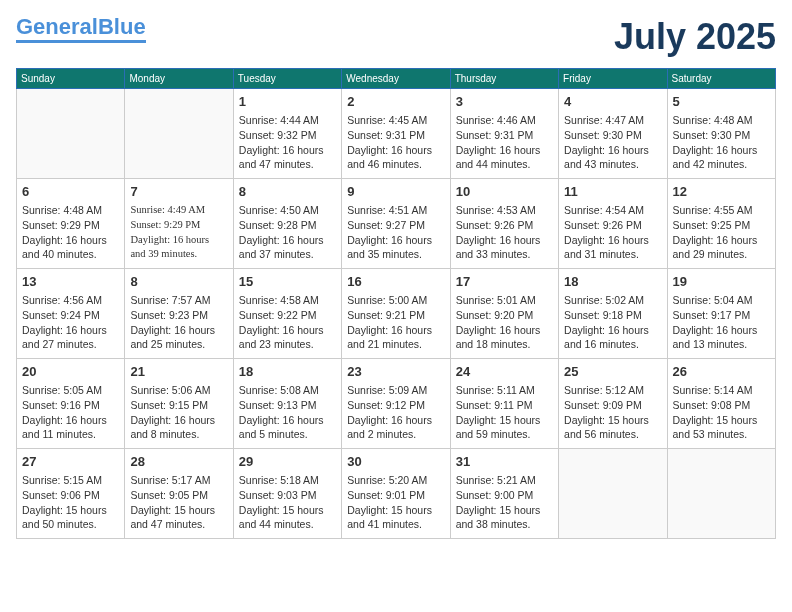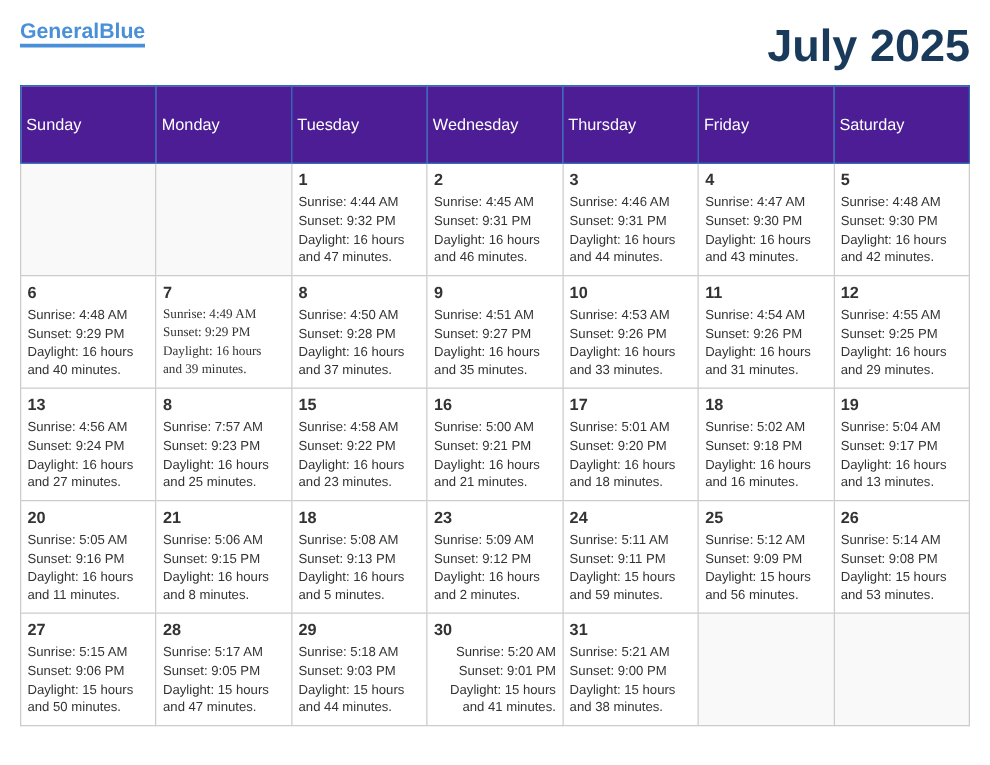--- a/index.html
+++ b/index.html
@@ -15,21 +15,21 @@
       justify-content: space-between;
       align-items: flex-start;
       margin-bottom: 10px;
     }
     .logo {
       display: flex;
       flex-direction: column;
       align-items: flex-start;
     }
     .logo-text {
-      font-size: 17px;
+      font-size: 22px;
       font-weight: bold;
       color: #1a3a5c;
       line-height: 1;
     }
     .logo-text span {
       color: #4a90d9;
     }
     .logo-underline {
       width: 100%;
       height: 3px;
@@ -48,25 +48,25 @@
     .location {
       font-size: 16px;
       color: #444;
     }
     table {
       width: 100%;
       border-collapse: collapse;
       font-size: 11px;
     }
     thead tr th {
-      background-color: #4c1d95;
+      background-color: #0f766e;
       color: #fff;
-      padding: 23px 4px;
+      padding: 4px 4px;
       text-align: left;
-      font-size: 13px;
+      font-size: 10px;
       font-weight: normal;
       border: 1px solid #2a6db5;
     }
     tbody tr td {
       border: 1px solid #ccc;
       vertical-align: top;
       padding: 4px 5px;
       width: calc(100% / 7);
       min-height: 80px;
       height: 90px;
@@ -324,21 +324,21 @@
         </td>
         <td>
           <span class="day-num">29</span>
           <div class="day-info" style="white-space: pre-line;">Sunrise: 5:18 AM
 Sunset: 9:03 PM
 Daylight: 15 hours
 and 44 minutes.</div>
         </td>
         <td>
           <span class="day-num">30</span>
-          <div class="day-info" style="white-space: pre-line; text-align: right;">Sunrise: 5:20 AM
+          <div class="day-info" style="white-space: pre-line;">Sunrise: 5:20 AM
 Sunset: 9:01 PM
 Daylight: 15 hours
 and 41 minutes.</div>
         </td>
         <td>
           <span class="day-num">31</span>
           <div class="day-info" style="white-space: pre-line;">Sunrise: 5:21 AM
 Sunset: 9:00 PM
 Daylight: 15 hours
 and 38 minutes.</div>

